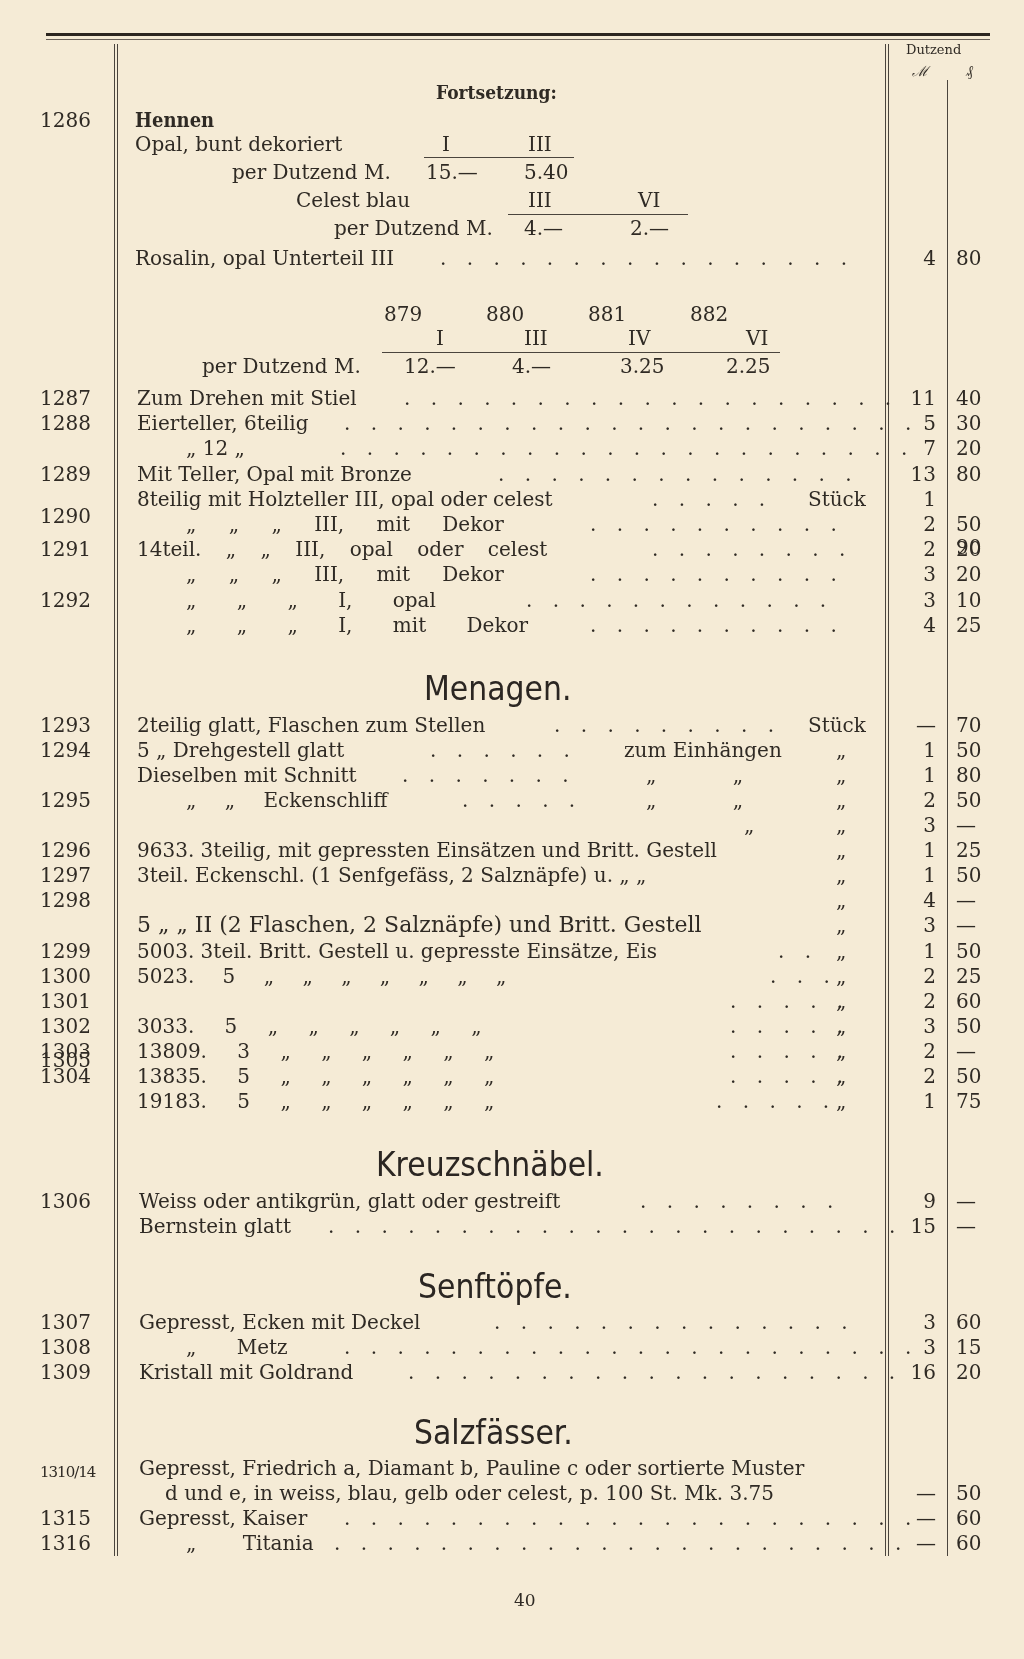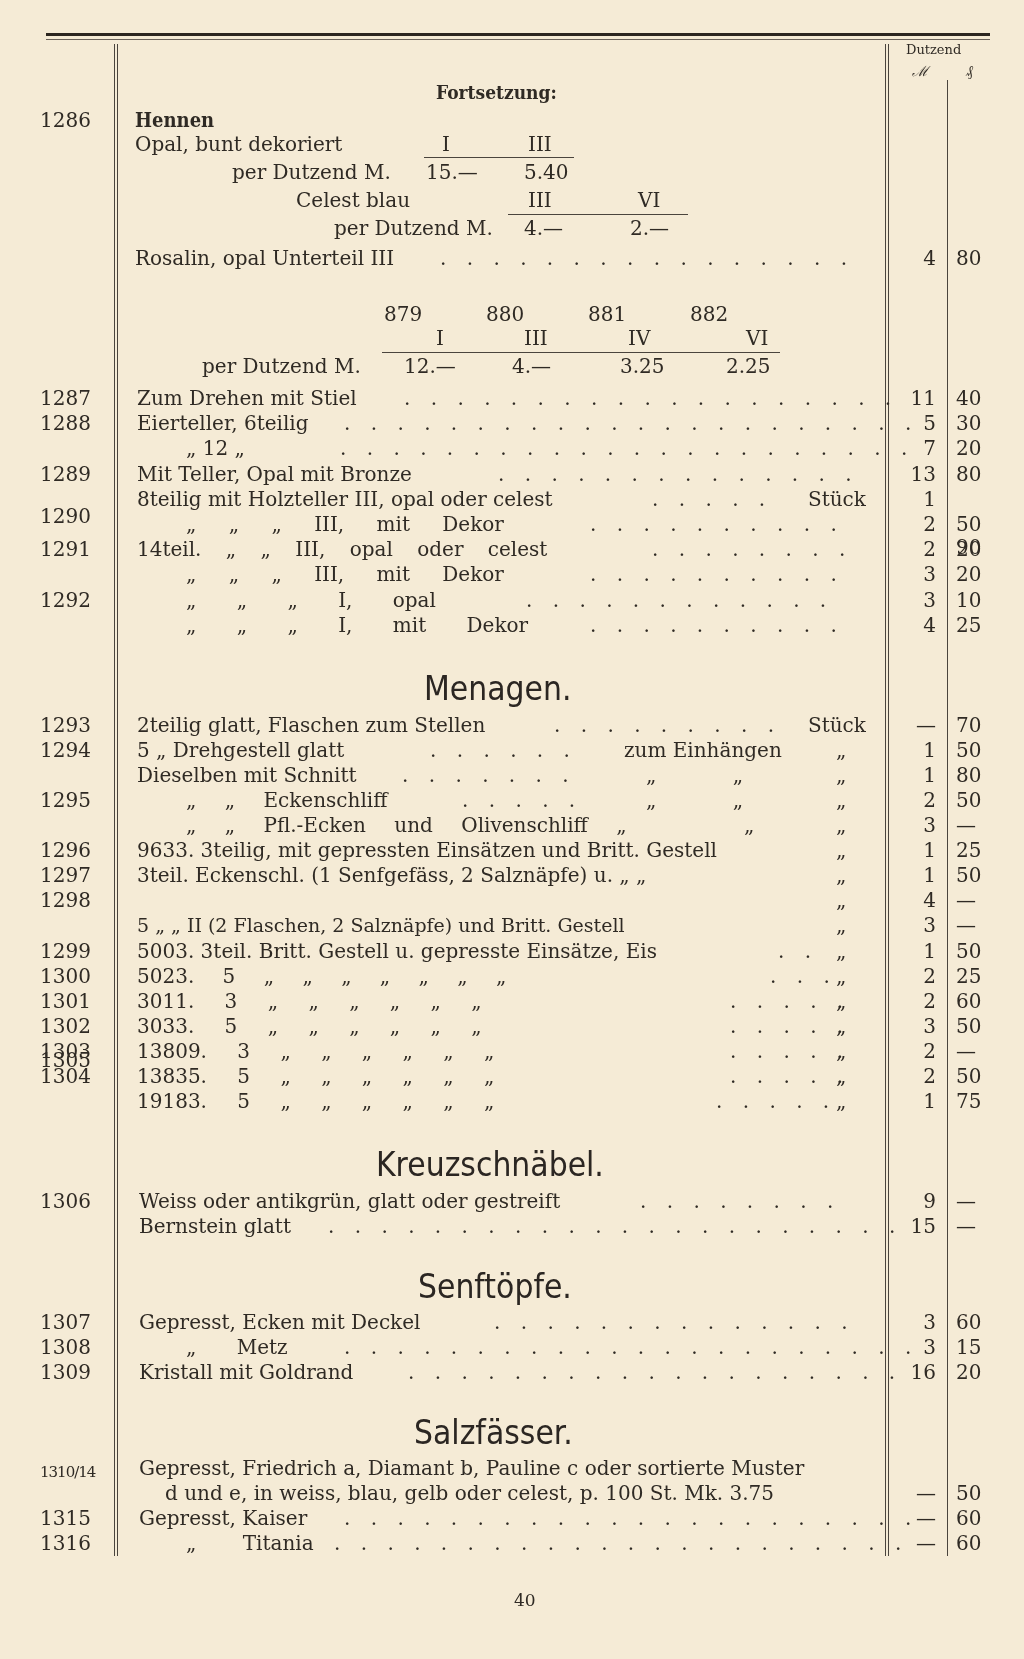--- a/index.html
+++ b/index.html
@@ -173,21 +173,20 @@
   <div class="pf" style="top:763px;">80</div>
 
   <div class="num" style="top:788px;">1295</div>
   <div class="txt" style="left:186px;top:788px;word-spacing:22px;">„ „ Eckenschliff</div>
   <div class="txt dots" style="left:462px;top:788px;">. . . . .</div>
   <div class="txt" style="left:646px;top:788px;word-spacing:70px;">„ „</div>
   <div class="txt" style="left:836px;top:788px;">„</div>
   <div class="mk" style="top:788px;">2</div>
   <div class="pf" style="top:788px;">50</div>
 
-  <div class="txt" style="left:186px;top:813px;word-spacing:22px;">„ „ Pfl.-Ecken und Olivenschliff „</div>
   <div class="txt" style="left:744px;top:813px;">„</div>
   <div class="txt" style="left:836px;top:813px;">„</div>
   <div class="mk" style="top:813px;">3</div>
   <div class="pf" style="top:813px;">—</div>
 
   <div class="num" style="top:838px;">1296</div>
   <div class="txt" style="left:137px;top:838px;">9633. 3teilig, mit gepressten Einsätzen und Britt. Gestell</div>
   <div class="txt" style="left:836px;top:838px;">„</div>
   <div class="mk" style="top:838px;">1</div>
   <div class="pf" style="top:838px;">25</div>
@@ -196,41 +195,40 @@
   <div class="txt" style="left:137px;top:863px;">3teil. Eckenschl. (1 Senfgefäss, 2 Salznäpfe) u. „ „</div>
   <div class="txt" style="left:836px;top:863px;">„</div>
   <div class="mk" style="top:863px;">1</div>
   <div class="pf" style="top:863px;">50</div>
 
   <div class="num" style="top:888px;">1298</div>
   <div class="txt" style="left:836px;top:888px;">„</div>
   <div class="mk" style="top:888px;">4</div>
   <div class="pf" style="top:888px;">—</div>
 
-  <div class="txt" style="left:137px;top:913px;font-size:19px;">5 „ „ II (2 Flaschen, 2 Salznäpfe) und Britt. Gestell</div>
+  <div class="txt" style="left:137px;top:913px;font-size:22px;">5 „ „ II (2 Flaschen, 2 Salznäpfe) und Britt. Gestell</div>
   <div class="txt" style="left:836px;top:913px;">„</div>
   <div class="mk" style="top:913px;">3</div>
   <div class="pf" style="top:913px;">—</div>
 
   <div class="num" style="top:939px;">1299</div>
   <div class="txt" style="left:137px;top:939px;">5003. 3teil. Britt. Gestell u. gepresste Einsätze, Eis</div>
   <div class="txt dots" style="left:778px;top:939px;">. .</div>
   <div class="txt" style="left:836px;top:939px;">„</div>
   <div class="mk" style="top:939px;">1</div>
   <div class="pf" style="top:939px;">50</div>
 
   <div class="num" style="top:964px;">1300</div>
   <div class="txt" style="left:137px;top:964px;word-spacing:22px;">5023. 5 „ „ „ „ „ „ „</div>
   <div class="txt dots" style="left:770px;top:964px;">. . .</div>
   <div class="txt" style="left:836px;top:964px;">„</div>
   <div class="mk" style="top:964px;">2</div>
   <div class="pf" style="top:964px;">25</div>
 
   <div class="num" style="top:989px;">1301</div>
-  <div class="txt" style="left:137px;top:989px;word-spacing:24px;">3011. 3 „ „ „ „ „ „</div>
   <div class="txt dots" style="left:730px;top:989px;">. . . . .</div>
   <div class="txt" style="left:836px;top:989px;">„</div>
   <div class="mk" style="top:989px;">2</div>
   <div class="pf" style="top:989px;">60</div>
 
   <div class="num" style="top:1014px;">1302</div>
   <div class="txt" style="left:137px;top:1014px;word-spacing:24px;">3033. 5 „ „ „ „ „ „</div>
   <div class="txt dots" style="left:730px;top:1014px;">. . . . .</div>
   <div class="txt" style="left:836px;top:1014px;">„</div>
   <div class="mk" style="top:1014px;">3</div>

